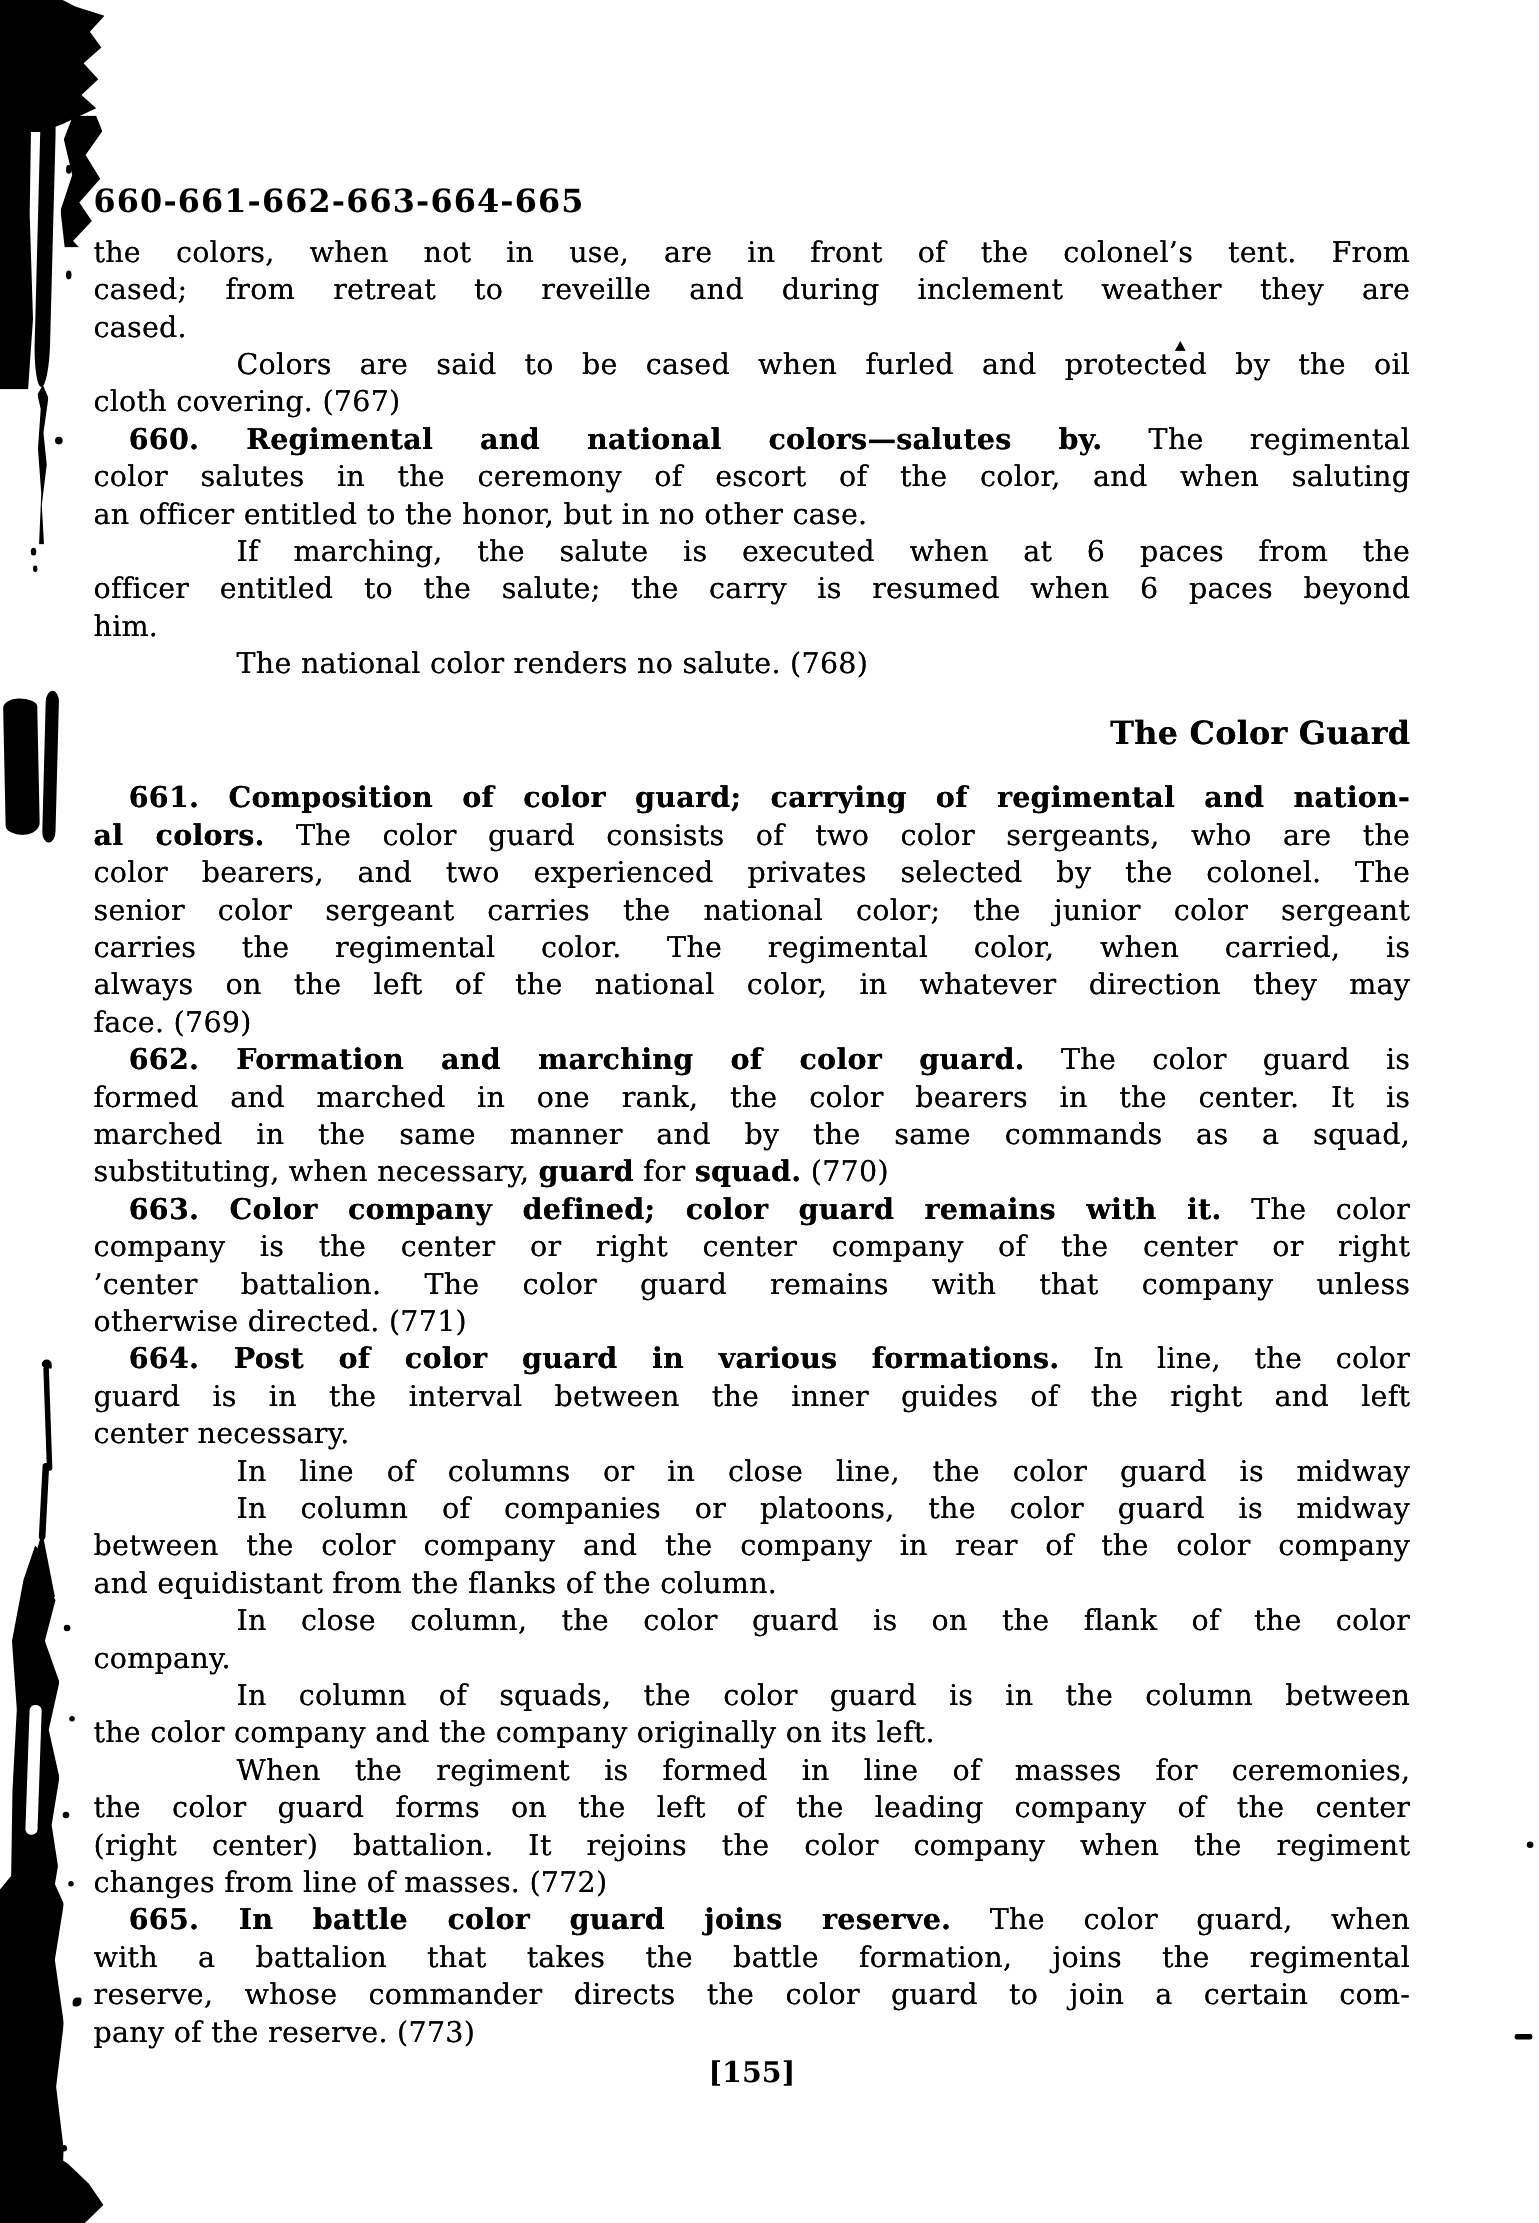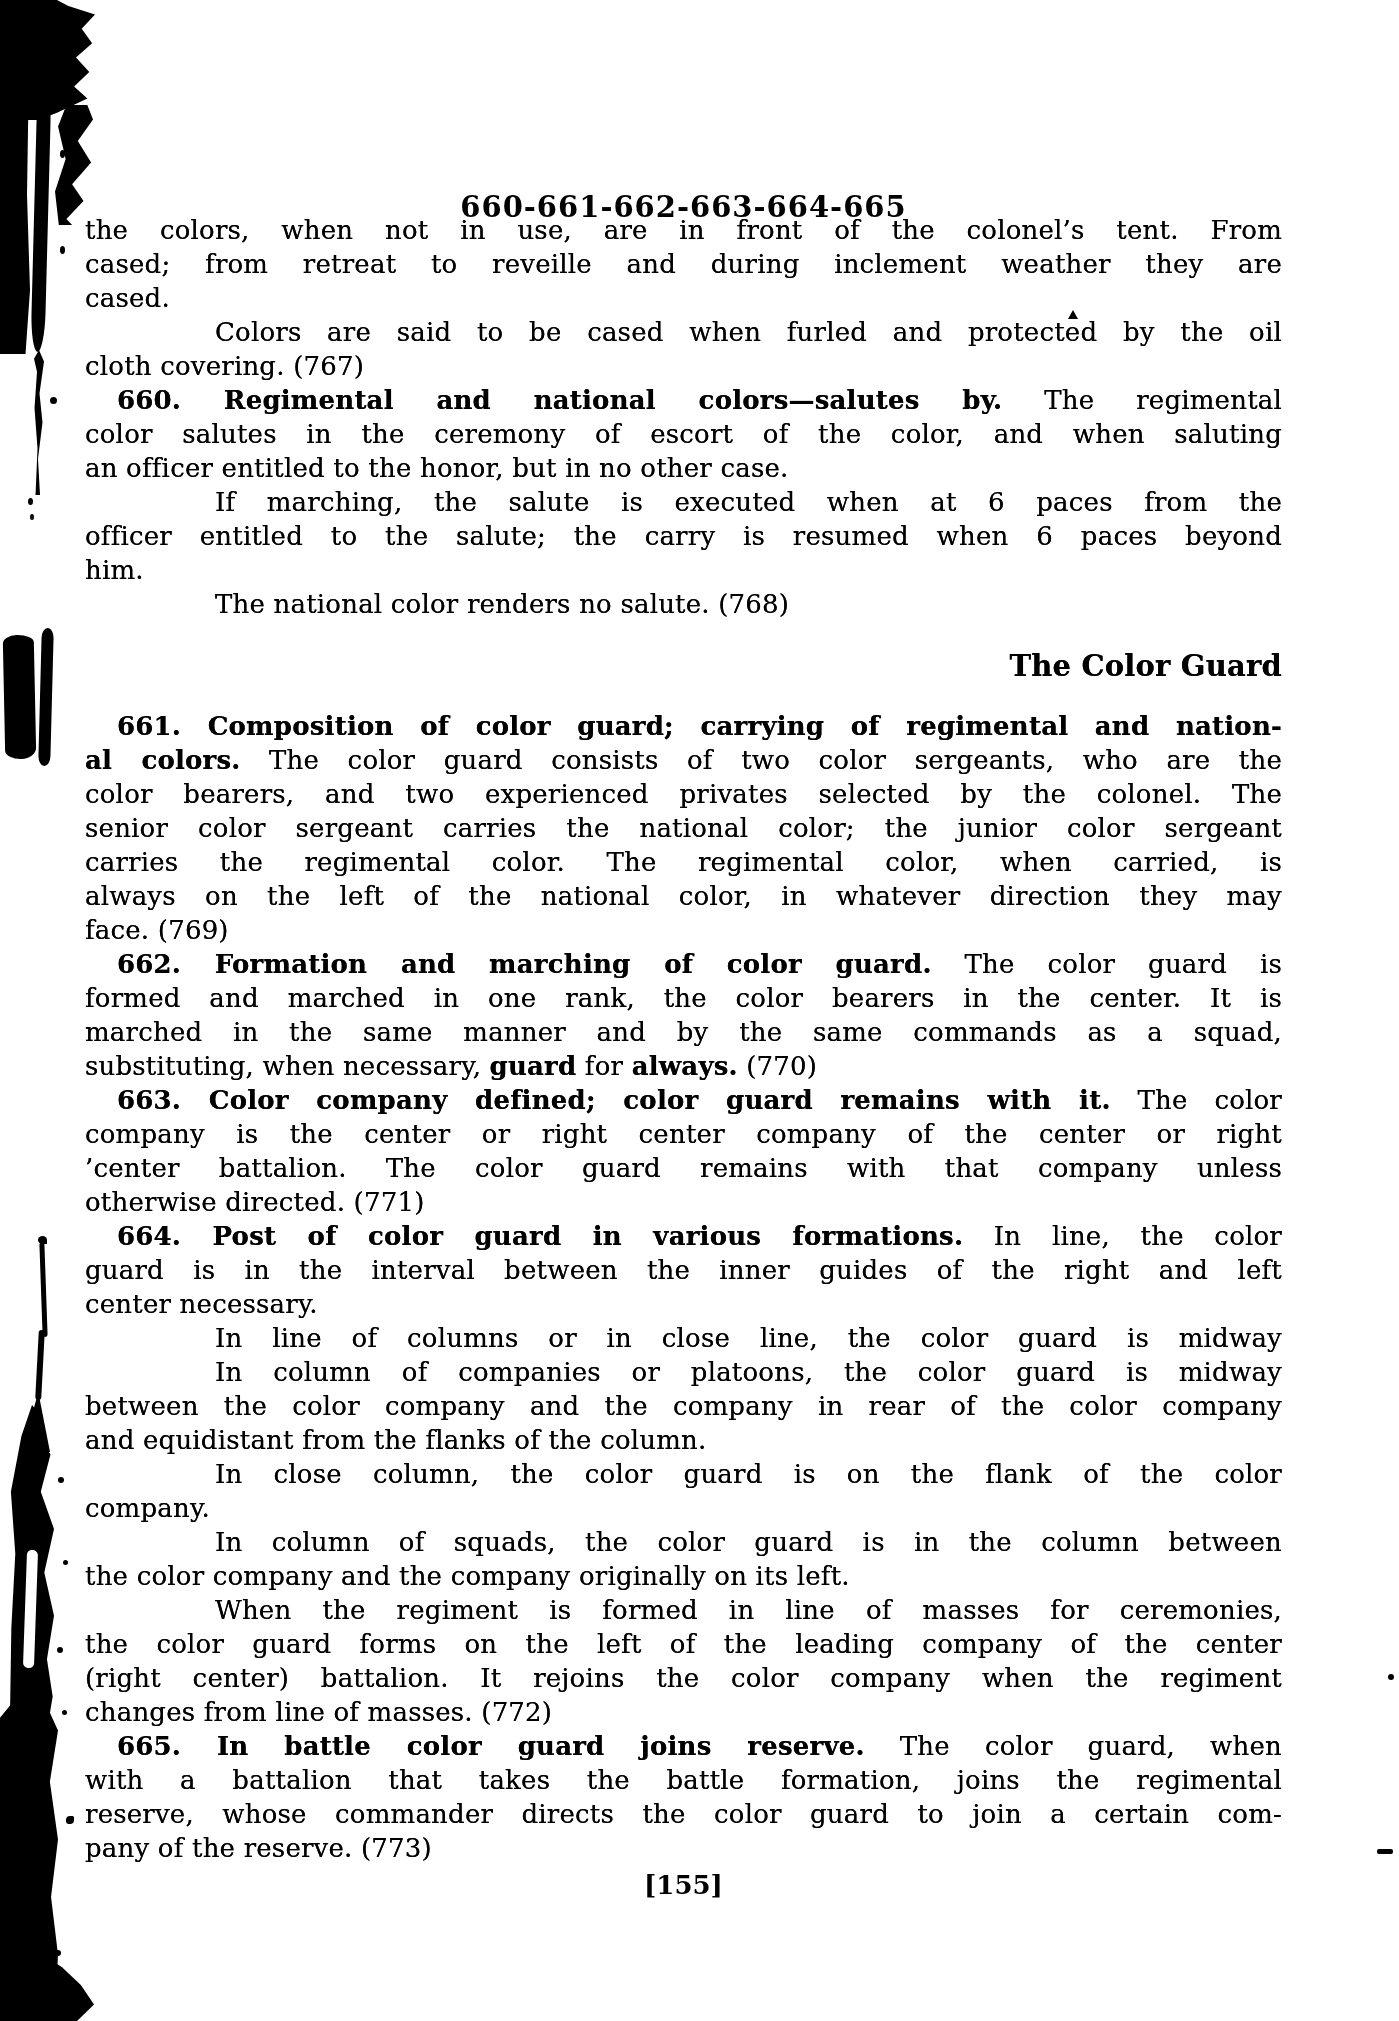--- a/index.html
+++ b/index.html
@@ -9,26 +9,25 @@
     position: relative;
     overflow: hidden;
     font-family: "DejaVu Serif", "Liberation Serif", serif;
     color: var(--ink, #000000);
   }
   .page { position: absolute; inset: 0; }
 
   .header-num {
     position: absolute;
     left: 85px; top: 166px; width: 1197px;
-    text-align: center;
+    text-align: left;
     font-weight: bold;
     font-size: 29px;
     letter-spacing: 1px;
     white-space: nowrap;
-    margin-top: 24px;
   }
 
   .text-block {
     position: absolute;
     left: 85px; top: 213px; width: 1197px;
     font-size: 26px;
     line-height: 34px;
     letter-spacing: 0.2px;
     text-shadow: 0 0 0.6px rgba(0,0,0,0.85);
   }
@@ -114,21 +113,21 @@
       <div class="line ind1"><span class="b">661.  Composition of color guard; carrying of regimental and nation-</span></div>
       <div class="line"><span class="b">al colors.</span><span>  The color guard consists of two color sergeants, who are the</span></div>
       <div class="line"><span>color bearers, and two experienced privates selected by the colonel.  The</span></div>
       <div class="line"><span>senior color sergeant carries the national color; the junior color sergeant</span></div>
       <div class="line"><span>carries the regimental color.  The regimental color, when carried, is</span></div>
       <div class="line"><span>always on the left of the national color, in whatever direction they may</span></div>
       <div class="line last"><span>face.  (769)</span></div>
       <div class="line ind1"><span class="b">662.  Formation and marching of color guard.</span><span>  The color guard is</span></div>
       <div class="line"><span>formed and marched in one rank, the color bearers in the center.  It is</span></div>
       <div class="line"><span>marched in the same manner and by the same commands as a squad,</span></div>
-      <div class="line last"><span>substituting, when necessary, </span><span class="b">guard</span><span> for </span><span class="b">always.</span><span>  (770)</span></div>
+      <div class="line last"><span>substituting, when necessary, </span><span class="b">guard</span><span> for </span><span class="b">squad.</span><span>  (770)</span></div>
       <div class="line ind1"><span class="b">663.  Color company defined; color guard remains with it.</span><span>  The color</span></div>
       <div class="line"><span>company is the center or right center company of the center or right</span></div>
       <div class="line"><span>’center battalion.  The color guard remains with that company unless</span></div>
       <div class="line last"><span>otherwise directed.  (771)</span></div>
       <div class="line ind1"><span class="b">664.  Post of color guard in various formations.</span><span>  In line, the color</span></div>
       <div class="line"><span>guard is in the interval between the inner guides of the right and left</span></div>
       <div class="line last"><span>center necessary.</span></div>
       <div class="line ind2"><span>In line of columns or in close line, the color guard is midway</span></div>
       <div class="line ind2"><span>In column of companies or platoons, the color guard is midway</span></div>
       <div class="line"><span>between the color company and the company in rear of the color company</span></div>

